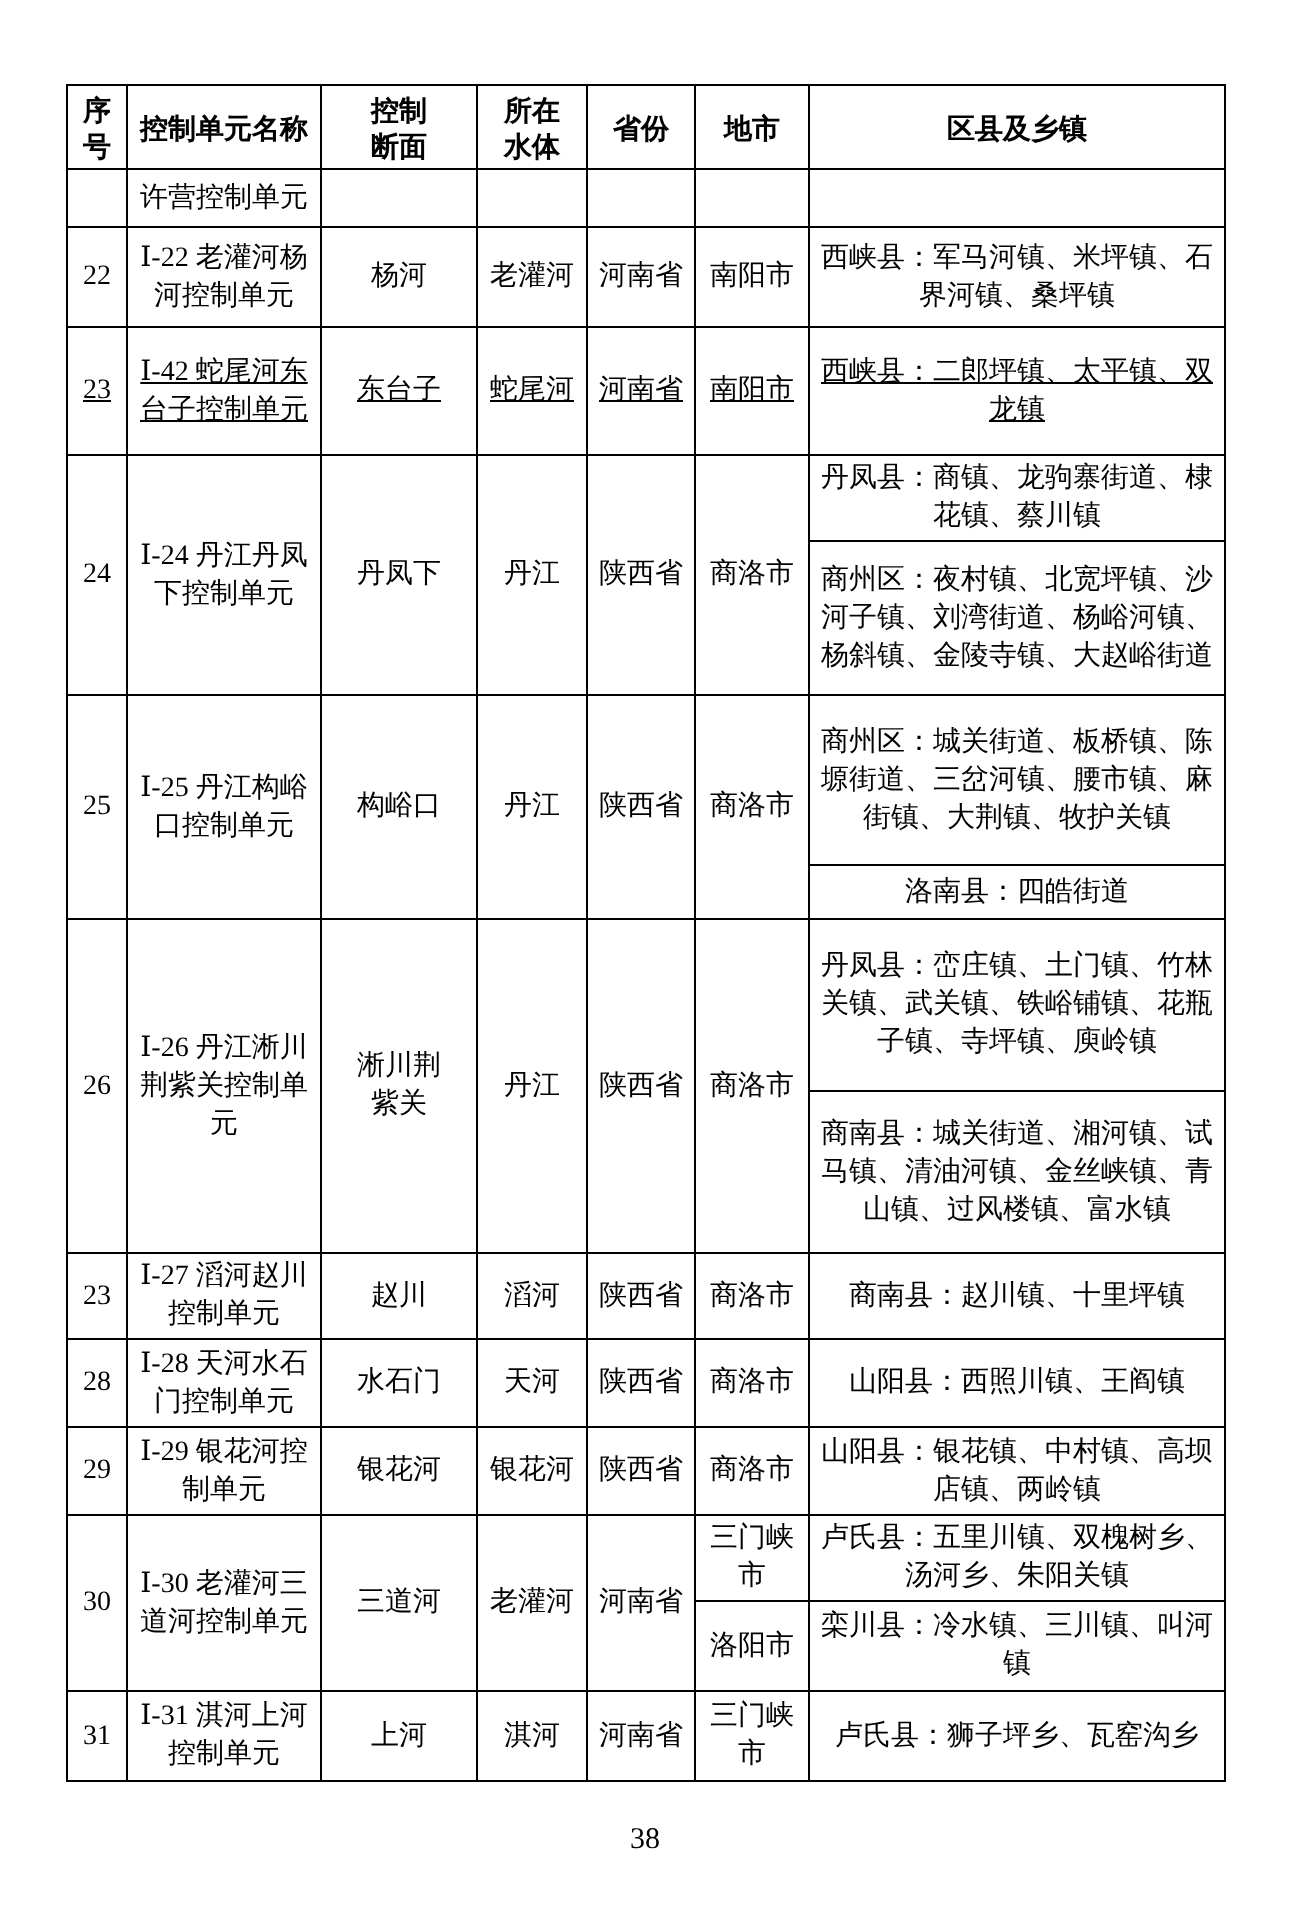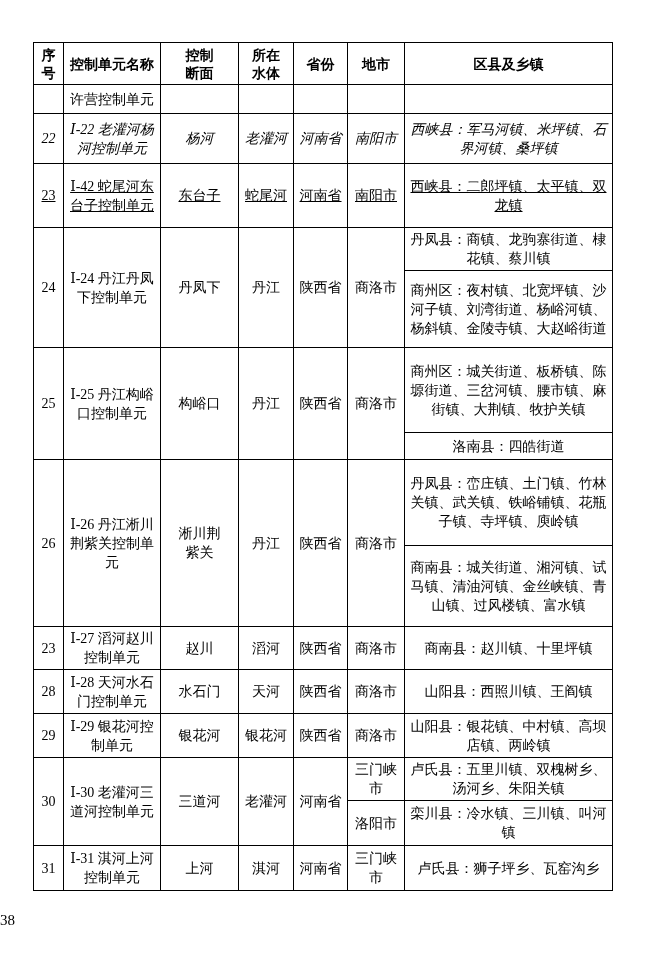--- a/index.html
+++ b/index.html
@@ -45,20 +45,21 @@
     padding: 2px 4px;
   }
   td.name    { padding: 2px 4px; }
   td.section { padding: 2px 12px; text-align: center; }
   td.region  { padding: 2px 2px; }
 
   .page-num {
     position: absolute;
     top: 912px; left: 0;
     width: 100%;
+    text-align: center;
     font-size: 15px;
   }
 </style>
 </head>
 <body>
 
 <div class="page">
 
   <table class="units">
     <colgroup>
@@ -88,21 +89,21 @@
     <tr style="height:29px;">
       <td></td>
       <td class="name">许营控制单元</td>
       <td class="section"></td>
       <td></td>
       <td></td>
       <td></td>
       <td class="region"></td>
     </tr>
 
-    <tr style="height:50px;font-style:italic;">
+    <tr style="height:50px;">
       <td>22</td>
       <td class="name">Ⅰ-22 老灌河杨河控制单元</td>
       <td class="section">杨河</td>
       <td>老灌河</td>
       <td>河南省</td>
       <td>南阳市</td>
       <td class="region">西峡县：军马河镇、米坪镇、石界河镇、桑坪镇</td>
     </tr>
 
     <tr style="height:64px;text-decoration:underline;">

